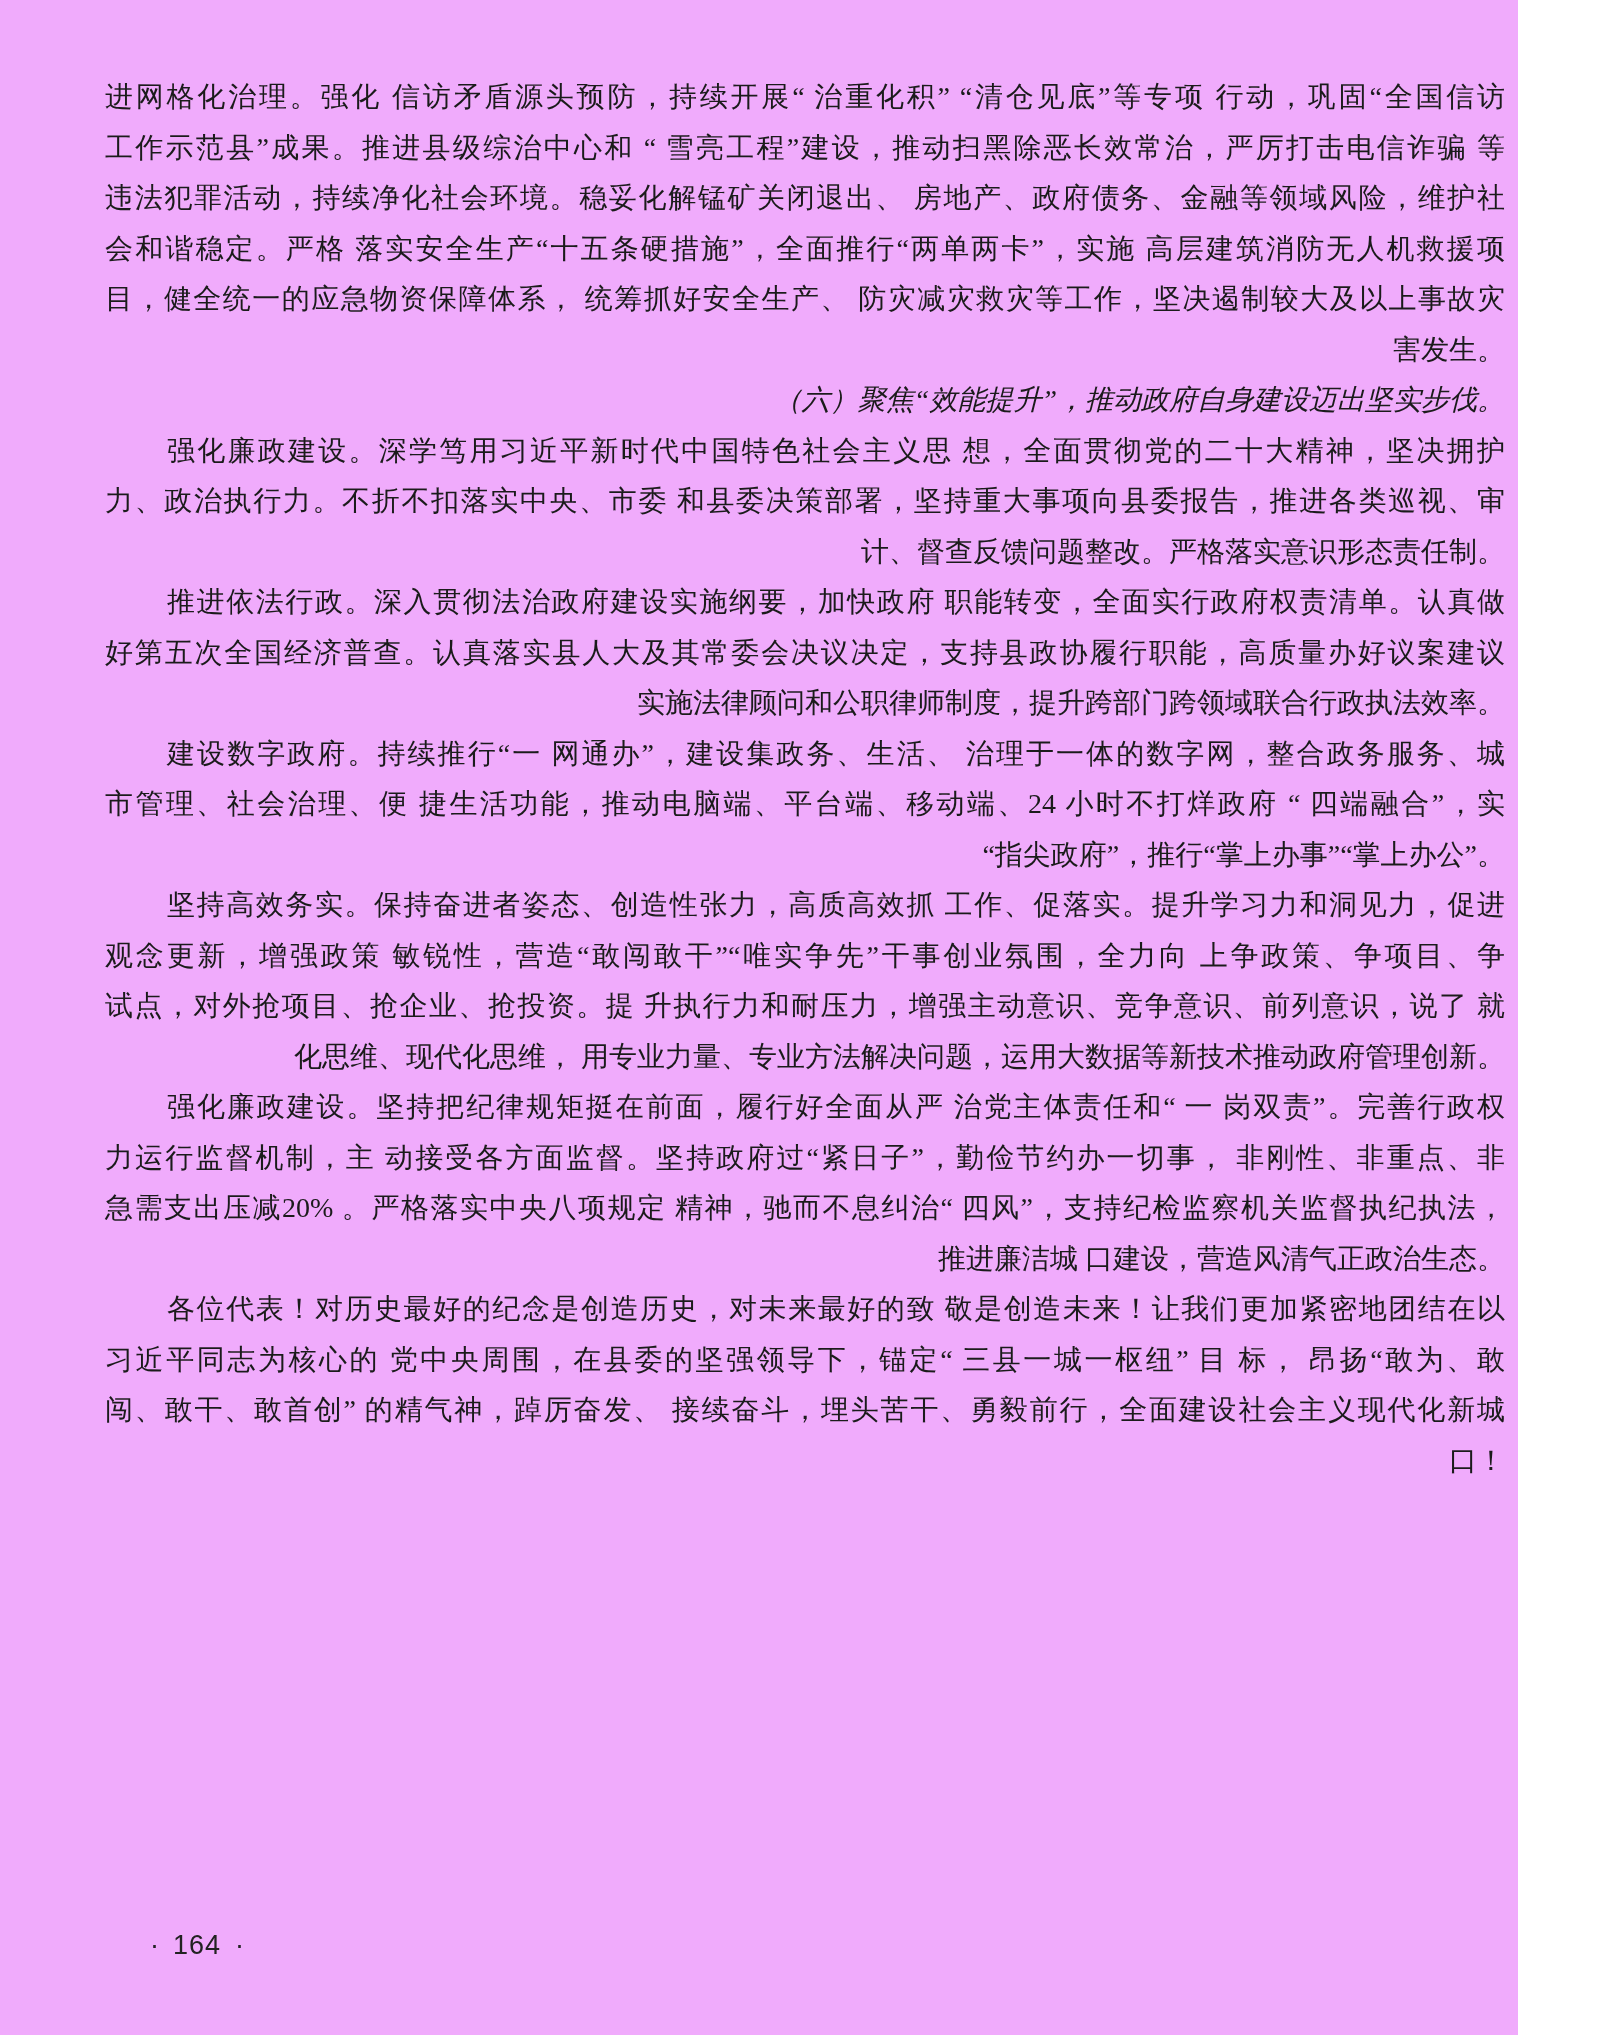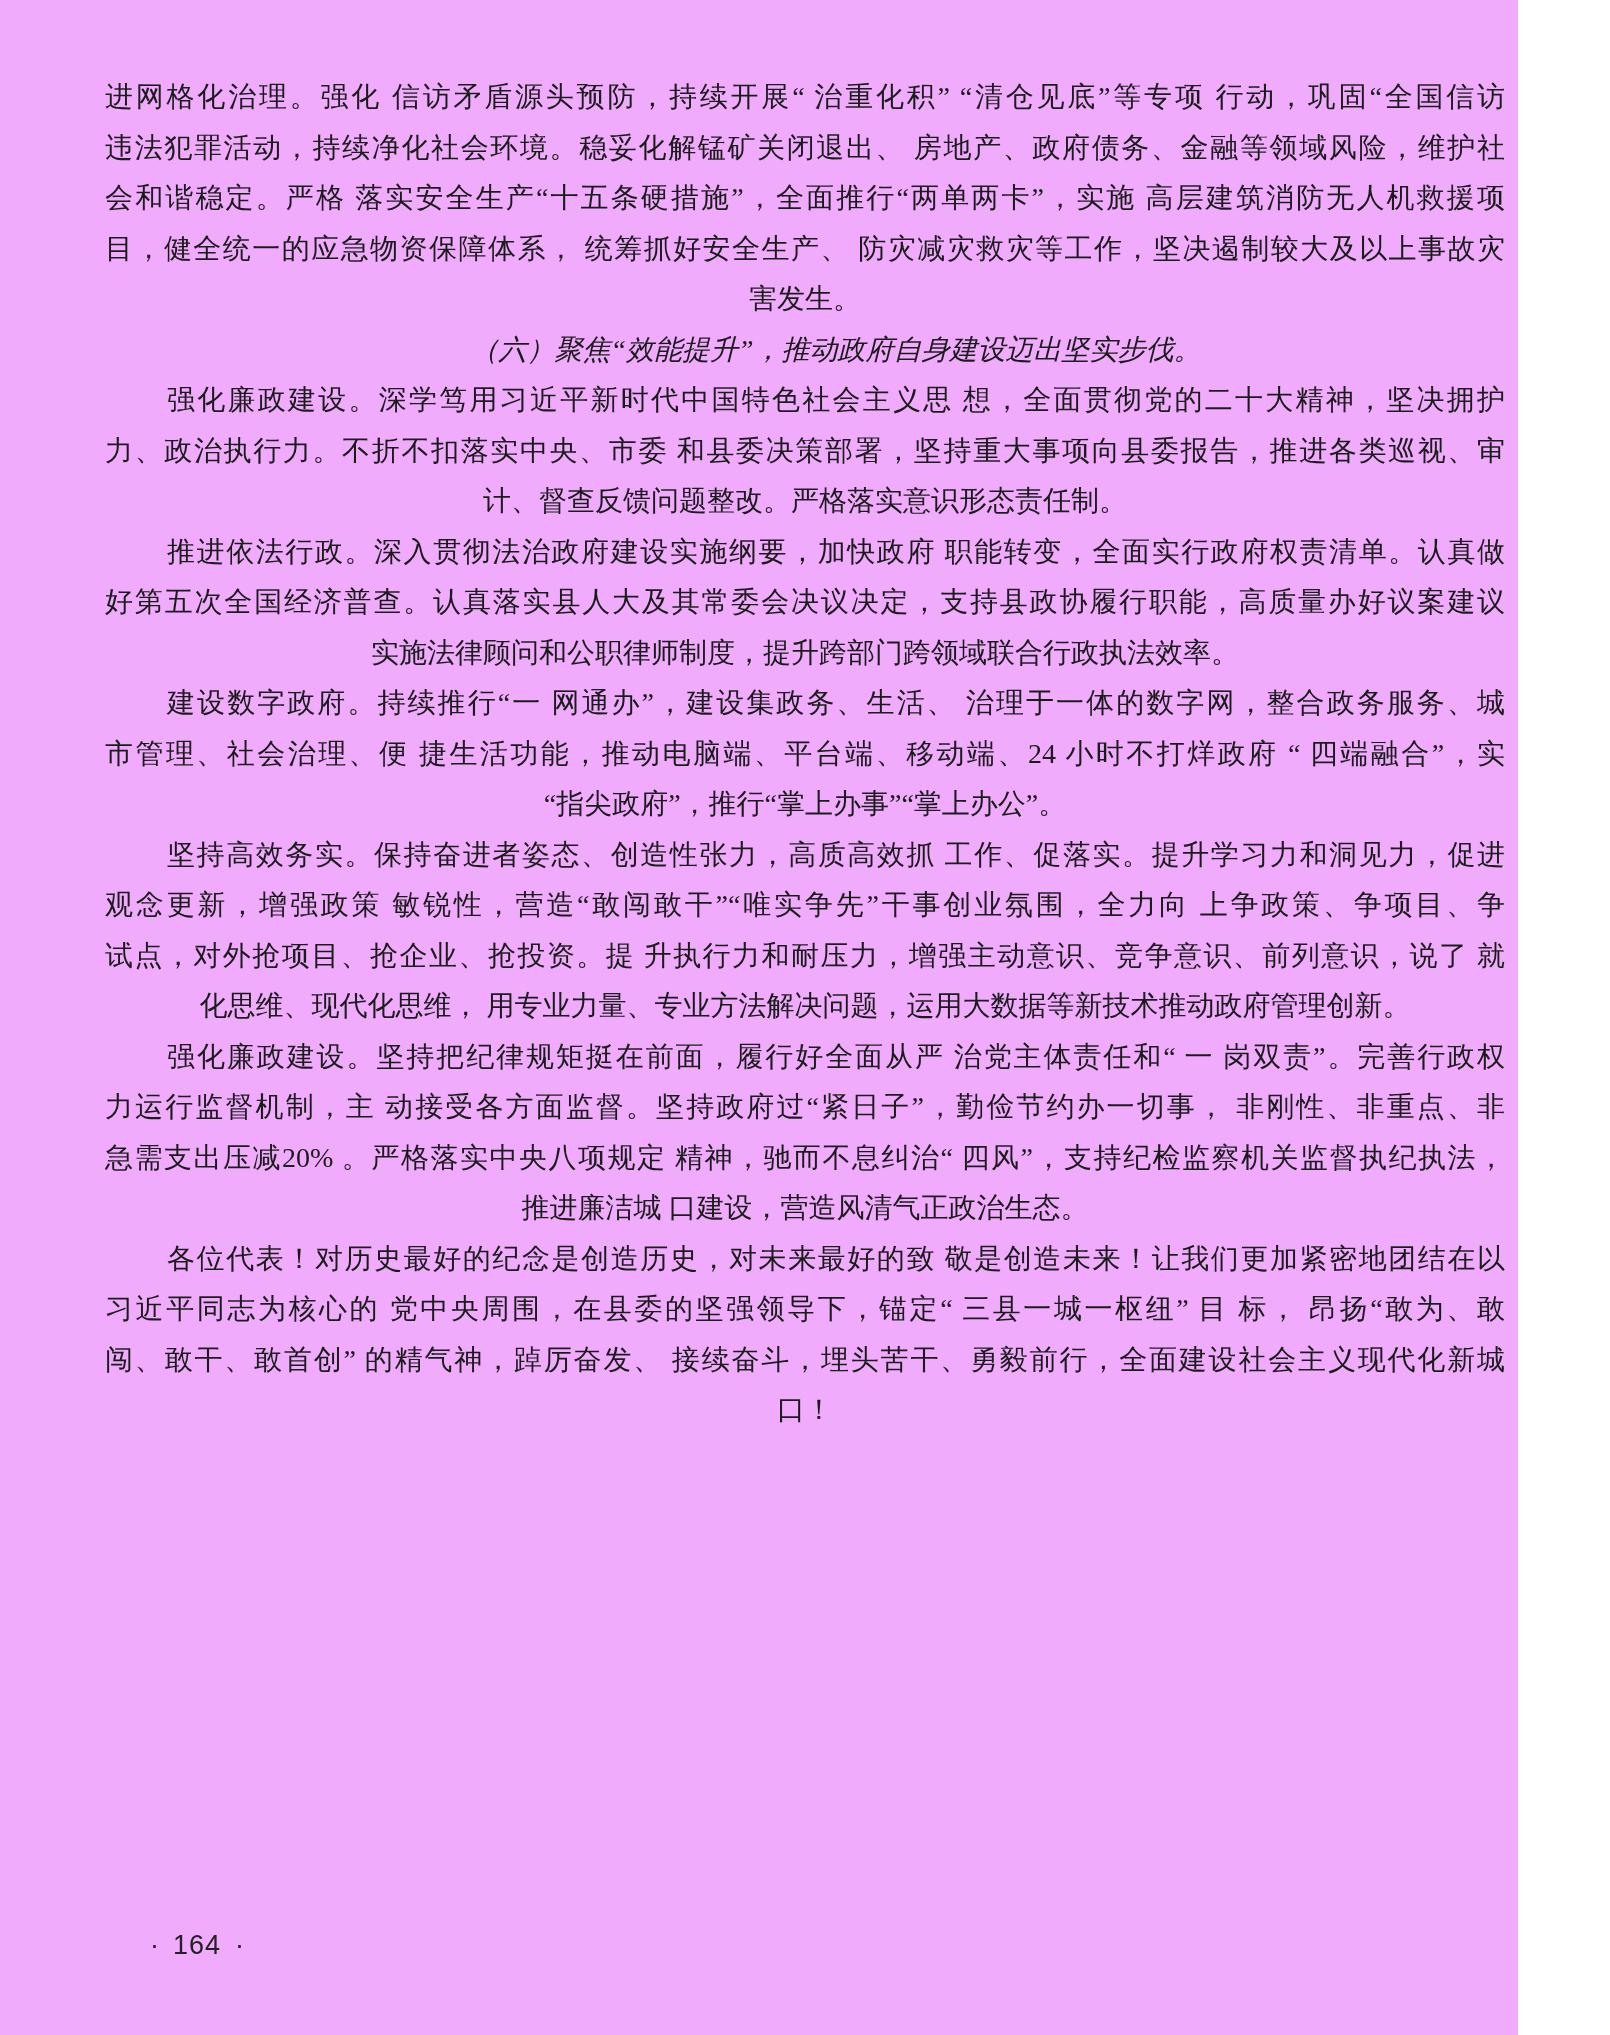--- a/index.html
+++ b/index.html
@@ -29,21 +29,21 @@
     white-space: normal;
   }
   
   .jf {
     text-align: justify;
     text-align-last: justify;
     text-justify: inter-character;
   }
   
   .pe {
-    text-align: center;
+    text-align: right;
   }
   
   .ind {
     text-indent: 62px;
   }
   
   .hd {
     font-style: italic;
   }
   .footer {
@@ -60,20 +60,21 @@
     margin: 0 14px;
     letter-spacing: 1px;
   }
 </style>
 </head>
 <body>
 
 <div class="page">
   <div class="content">
     <div class="ln jf">进网格化治理。强化 信访矛盾源头预防，持续开展“ 治重化积” “清仓见底”等专项 行动，巩固“全国信访</div>
+    <div class="ln jf">工作示范县”成果。推进县级综治中心和 “ 雪亮工程”建设，推动扫黑除恶长效常治，严厉打击电信诈骗 等</div>
     <div class="ln jf">违法犯罪活动，持续净化社会环境。稳妥化解锰矿关闭退出、 房地产、政府债务、金融等领域风险，维护社</div>
     <div class="ln jf">会和谐稳定。严格 落实安全生产“十五条硬措施”，全面推行“两单两卡”，实施 高层建筑消防无人机救援项</div>
     <div class="ln jf">目，健全统一的应急物资保障体系， 统筹抓好安全生产、 防灾减灾救灾等工作，坚决遏制较大及以上事故灾</div>
     <div class="ln pe">害发生。</div>
     <div class="ln pe ind hd">（六）聚焦“效能提升”，推动政府自身建设迈出坚实步伐。</div>
     <div class="ln jf ind">强化廉政建设。深学笃用习近平新时代中国特色社会主义思 想，全面贯彻党的二十大精神，坚决拥护</div>
     <div class="ln jf">力、政治执行力。不折不扣落实中央、市委 和县委决策部署，坚持重大事项向县委报告，推进各类巡视、审</div>
     <div class="ln pe">计、督查反馈问题整改。严格落实意识形态责任制。</div>
     <div class="ln jf ind">推进依法行政。深入贯彻法治政府建设实施纲要，加快政府 职能转变，全面实行政府权责清单。认真做</div>
     <div class="ln jf">好第五次全国经济普查。认真落实县人大及其常委会决议决定，支持县政协履行职能，高质量办好议案建议</div>

